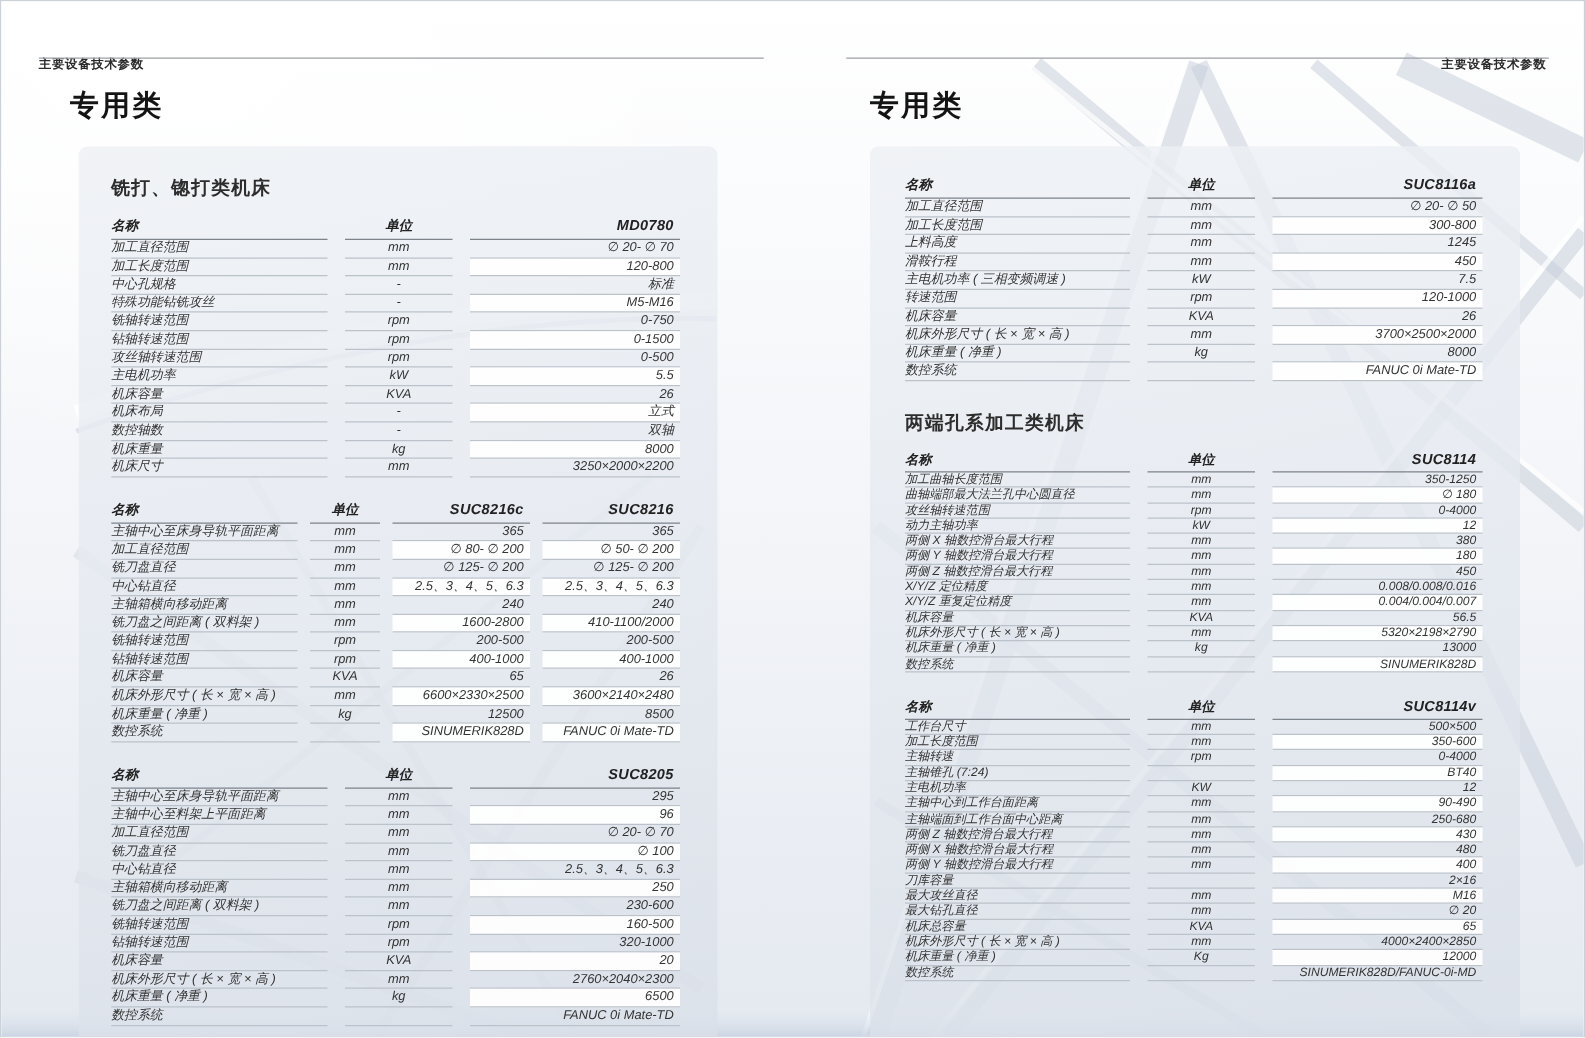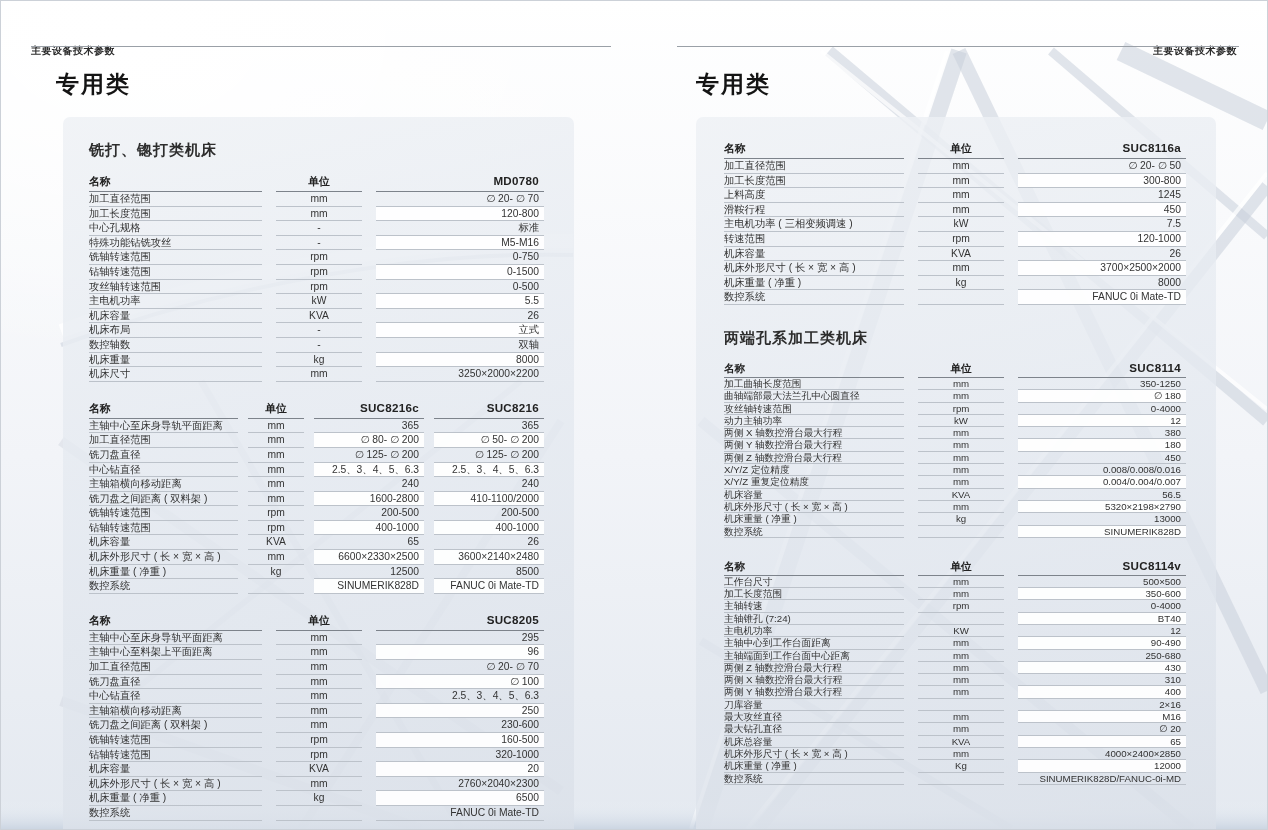--- a/index.html
+++ b/index.html
@@ -24,21 +24,21 @@
 
   
   .panel{position:absolute; top:116px; height:800px; border-radius:7px; box-sizing:border-box;
     background:linear-gradient(168deg, rgba(238,241,245,.82) 0%, rgba(228,233,240,.80) 45%, rgba(216,222,231,.78) 100%);}
   .panel-left{left:62px; width:511px; padding:24px 30px 0 26px;}
   .panel-right{left:695px; width:520px; padding:22px 30px 0 28px;}
 
   .sec-title{margin:0 0 12px 0; font-size:15px; font-weight:600; color:#2d2d2d; letter-spacing:1px;}
   .panel-right .sec-title{margin-top:24px;}
 
-  .block{margin-bottom:17px;}
+  .block{margin-bottom:17px;font-style:italic;}
   .panel-right .block{margin-bottom:0;}
 
   
   .t-row{display:flex; align-items:flex-end;}
   .t-row > div{box-sizing:border-box; height:14.6px; line-height:13.6px; font-size:10.3px;
     border-bottom:1px solid #bcc2ca; overflow:hidden; white-space:nowrap;}
   .t-head > div{height:20px; line-height:18px; font-weight:bold; font-size:10.8px; color:#222;
     border-bottom:1px solid #7d838b;}
   .c-label{flex:1;}
   .c-unit{width:86px; text-align:center; margin-left:14px;}
@@ -517,21 +517,21 @@
           <div class="c-val">250-680</div>
         </div>
         <div class="t-row">
           <div class="c-label">两侧 Z 轴数控滑台最大行程</div>
           <div class="c-unit">mm</div>
           <div class="c-val alt">430</div>
         </div>
         <div class="t-row">
           <div class="c-label">两侧 X 轴数控滑台最大行程</div>
           <div class="c-unit">mm</div>
-          <div class="c-val">310</div>
+          <div class="c-val">480</div>
         </div>
         <div class="t-row">
           <div class="c-label">两侧 Y 轴数控滑台最大行程</div>
           <div class="c-unit">mm</div>
           <div class="c-val alt">400</div>
         </div>
         <div class="t-row">
           <div class="c-label">刀库容量</div>
           <div class="c-unit"></div>
           <div class="c-val">2×16</div>

